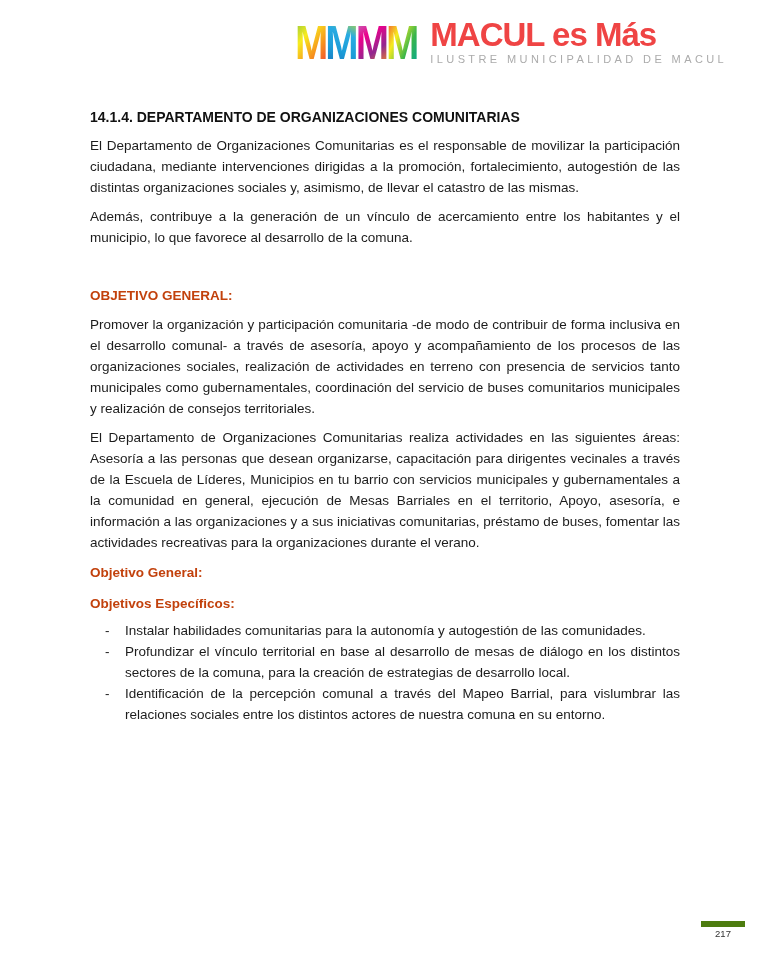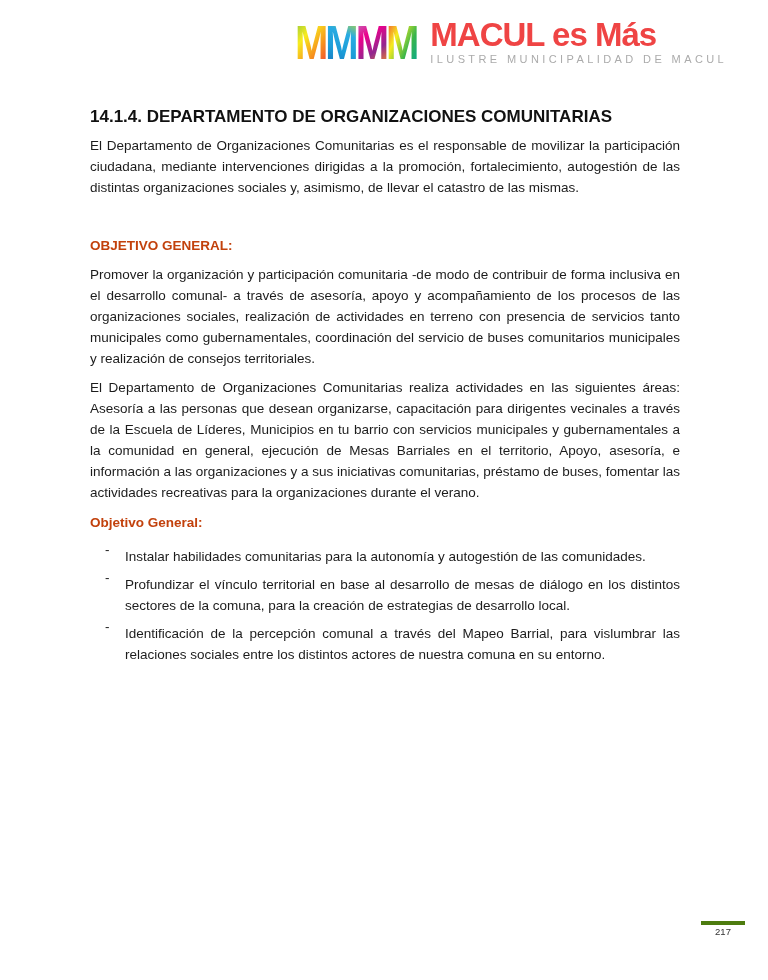--- a/index.html
+++ b/index.html
@@ -60,21 +60,21 @@
   .logo-subtitle {
     font-size: 11px;
     letter-spacing: 3.4px;
     margin-top: 2px;
     white-space: nowrap;
   }
 
   
   .doc-heading {
     margin: 12px 0 0 0;
-    font-size: 17px;
+    font-size: 14px;
     font-weight: bold;
     color: #111;
     line-height: 20px;
   }
   p.body {
     margin: 8px 0 0 0;
     font-size: 13.5px;
     line-height: 21px;
     text-align: justify;
   }
@@ -104,30 +104,29 @@
     font-size: 13.5px;
     line-height: 21px;
   }
   ul.dash-list .marker {
     flex: 0 0 20px;
     text-align: left;
   }
   ul.dash-list .li-text {
     flex: 1;
     text-align: justify;
-    margin-top: 7px;
   }
 
   
   .footer-pagenum {
     position: absolute;
     top: 921px;
     right: 23px;
     width: 44px;
-    border-top: 4px solid #4d7c0f;
+    border-top: 6px solid #4d7c0f;
     text-align: center;
     font-size: 9.5px;
     color: #333;
     padding-top: 1px;
   }
 </style>
 </head>
 <body>
 
 <div class="page">
@@ -143,29 +142,31 @@
       <div class="logo-text">
         <div class="logo-title" style="color: #ef4444;">MACUL es Más</div>
         <div class="logo-subtitle" style="color: rgb(171, 171, 171);">ILUSTRE MUNICIPALIDAD DE MACUL</div>
       </div>
     </div>
   </div>
 
   <h1 class="doc-heading">14.1.4. DEPARTAMENTO DE ORGANIZACIONES COMUNITARIAS</h1>
 
   <p class="body">El Departamento de Organizaciones Comunitarias es el responsable de movilizar la participación ciudadana, mediante intervenciones dirigidas a la promoción, fortalecimiento, autogestión de las distintas organizaciones sociales y, asimismo, de llevar el catastro de las mismas.</p>
+  <p class="body mt-para2">Además, contribuye a la generación de un vínculo de acercamiento entre los habitantes y el municipio, lo que favorece al desarrollo de la comuna.</p>
 
   <div class="sub-heading mt-objgen">OBJETIVO GENERAL:</div>
   <p class="body">Promover la organización y participación comunitaria -de modo de contribuir de forma inclusiva en el desarrollo comunal- a través de asesoría, apoyo y acompañamiento de los procesos de las organizaciones sociales, realización de actividades en terreno con presencia de servicios tanto municipales como gubernamentales, coordinación del servicio de buses comunitarios municipales y realización de consejos territoriales.</p>
 
   <p class="body">El Departamento de Organizaciones Comunitarias realiza actividades en las siguientes áreas: Asesoría a las personas que desean organizarse, capacitación para dirigentes vecinales a través de la Escuela de Líderes, Municipios en tu barrio con servicios municipales y gubernamentales a la comunidad en general, ejecución de Mesas Barriales en el territorio,  Apoyo, asesoría, e información a las organizaciones y a sus iniciativas comunitarias, préstamo de buses, fomentar las actividades recreativas para la organizaciones durante el verano.</p>
 
 
   <div class="sub-heading mt-objgen2">Objetivo General:</div>
 
+  <div class="sub-heading mt-objesp">Objetivos Específicos:</div>
   <ul class="dash-list">
     <li>
       <span class="marker">-</span>
       <span class="li-text">Instalar habilidades comunitarias para la autonomía y autogestión de las comunidades.</span>
     </li>
     <li>
       <span class="marker">-</span>
       <span class="li-text">Profundizar el vínculo territorial en base al desarrollo de mesas de diálogo en los distintos sectores de la comuna, para la creación de estrategias de desarrollo local.</span>
     </li>
     <li>

